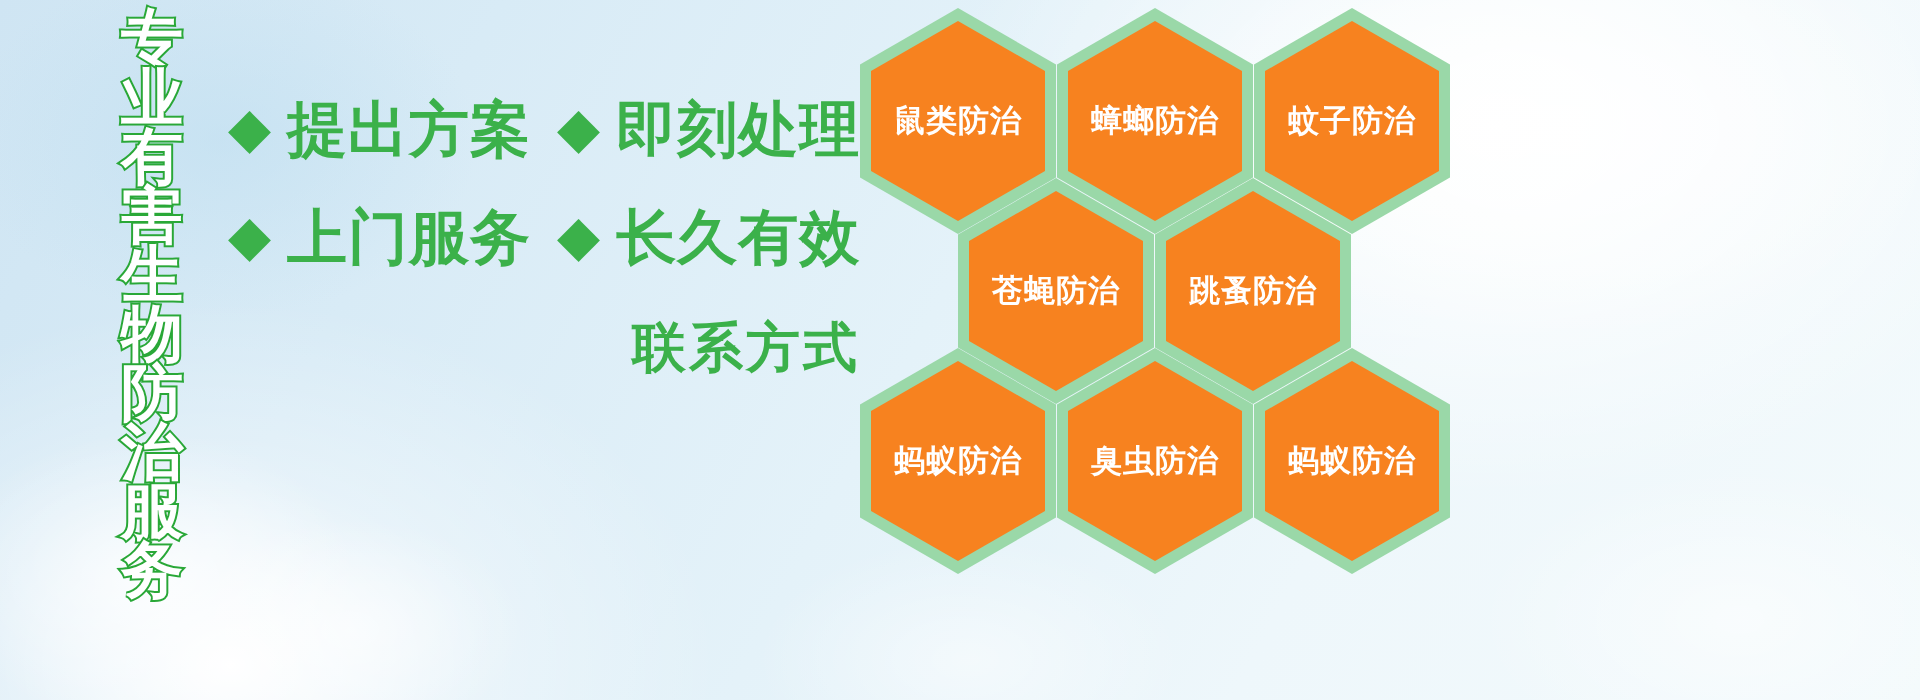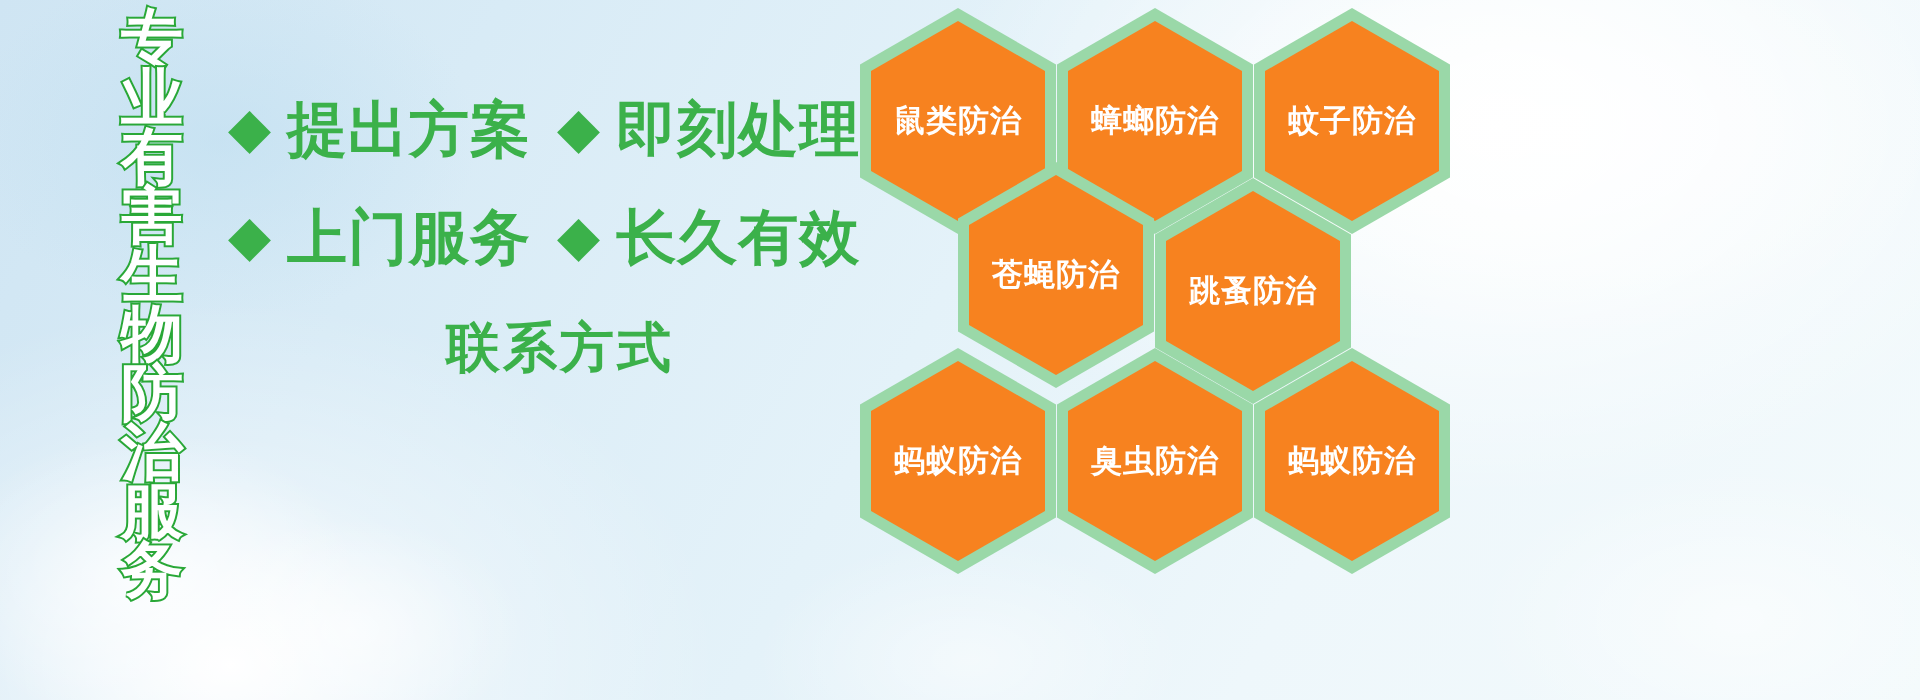--- a/index.html
+++ b/index.html
@@ -50,21 +50,21 @@
   }
   .feature-text{
     color:#3bb14a;font-size:60px;font-weight:700;line-height:1;
     letter-spacing:1px;white-space:nowrap;
   }
   .gap{width:26px;}
 
   
   #contact{
     position:absolute;left:260px;top:318px;width:600px;z-index:5;
-    text-align:center;
+    text-align:right;
   }
   #contact-title{
     color:#3bb14a;font-size:54px;font-weight:700;letter-spacing:3px;
     margin:0 0 14px 0;line-height:1.1;
   }
   .phone{
     color:#3bb14a;font-size:58px;font-weight:400;letter-spacing:2px;
     line-height:1.28;white-space:nowrap;
   }
 
@@ -163,21 +163,21 @@
     </div>
 
     <div class="hexwrap" style="left:402px;top:8px;">
       <div class="hex">
         <div class="hex-inner">
           <span class="hex-label">蚊子防治</span>
         </div>
       </div>
     </div>
 
-    <div class="hexwrap" style="left:106px;top:162px;text-decoration:underline;">
+    <div class="hexwrap" style="left:106px;top:178px;text-decoration:underline;">
       <div class="hex">
         <div class="hex-inner">
           <span class="hex-label">苍蝇防治</span>
         </div>
       </div>
     </div>
 
     <div class="hexwrap" style="left:303px;top:178px;">
       <div class="hex">
         <div class="hex-inner">

